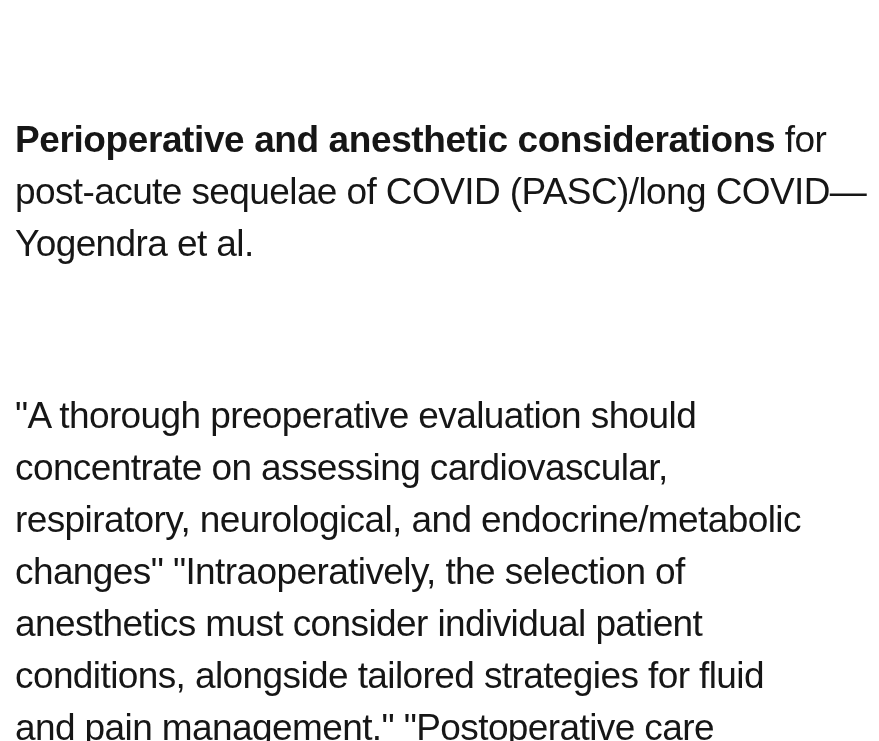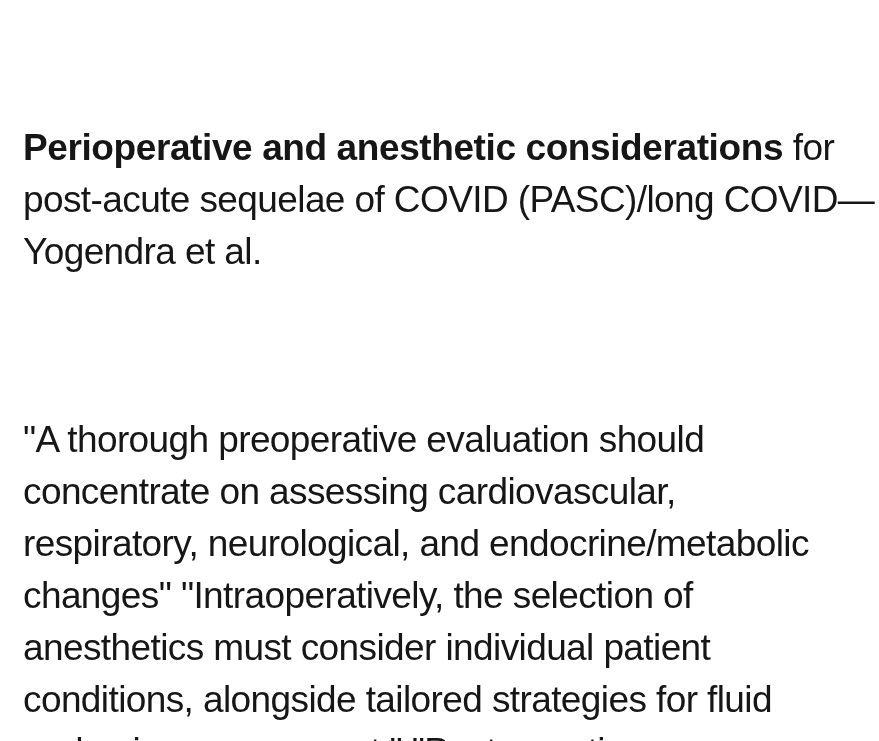--- a/index.html
+++ b/index.html
@@ -15,21 +15,21 @@
   }
   .text-block {
     padding: 2px 0 0 7px;
     color: #161616;
     font-size: 37px;
     line-height: 52px;
     letter-spacing: -0.6px;
     white-space: pre;
   }
   .para {
-    margin: 16px;
+    margin: 8px;
     white-space: pre;
   }
   .bold-lead {
     font-weight: 700;
     letter-spacing: -0.4px;
   }
 </style>
 </head>
 <body>
 

